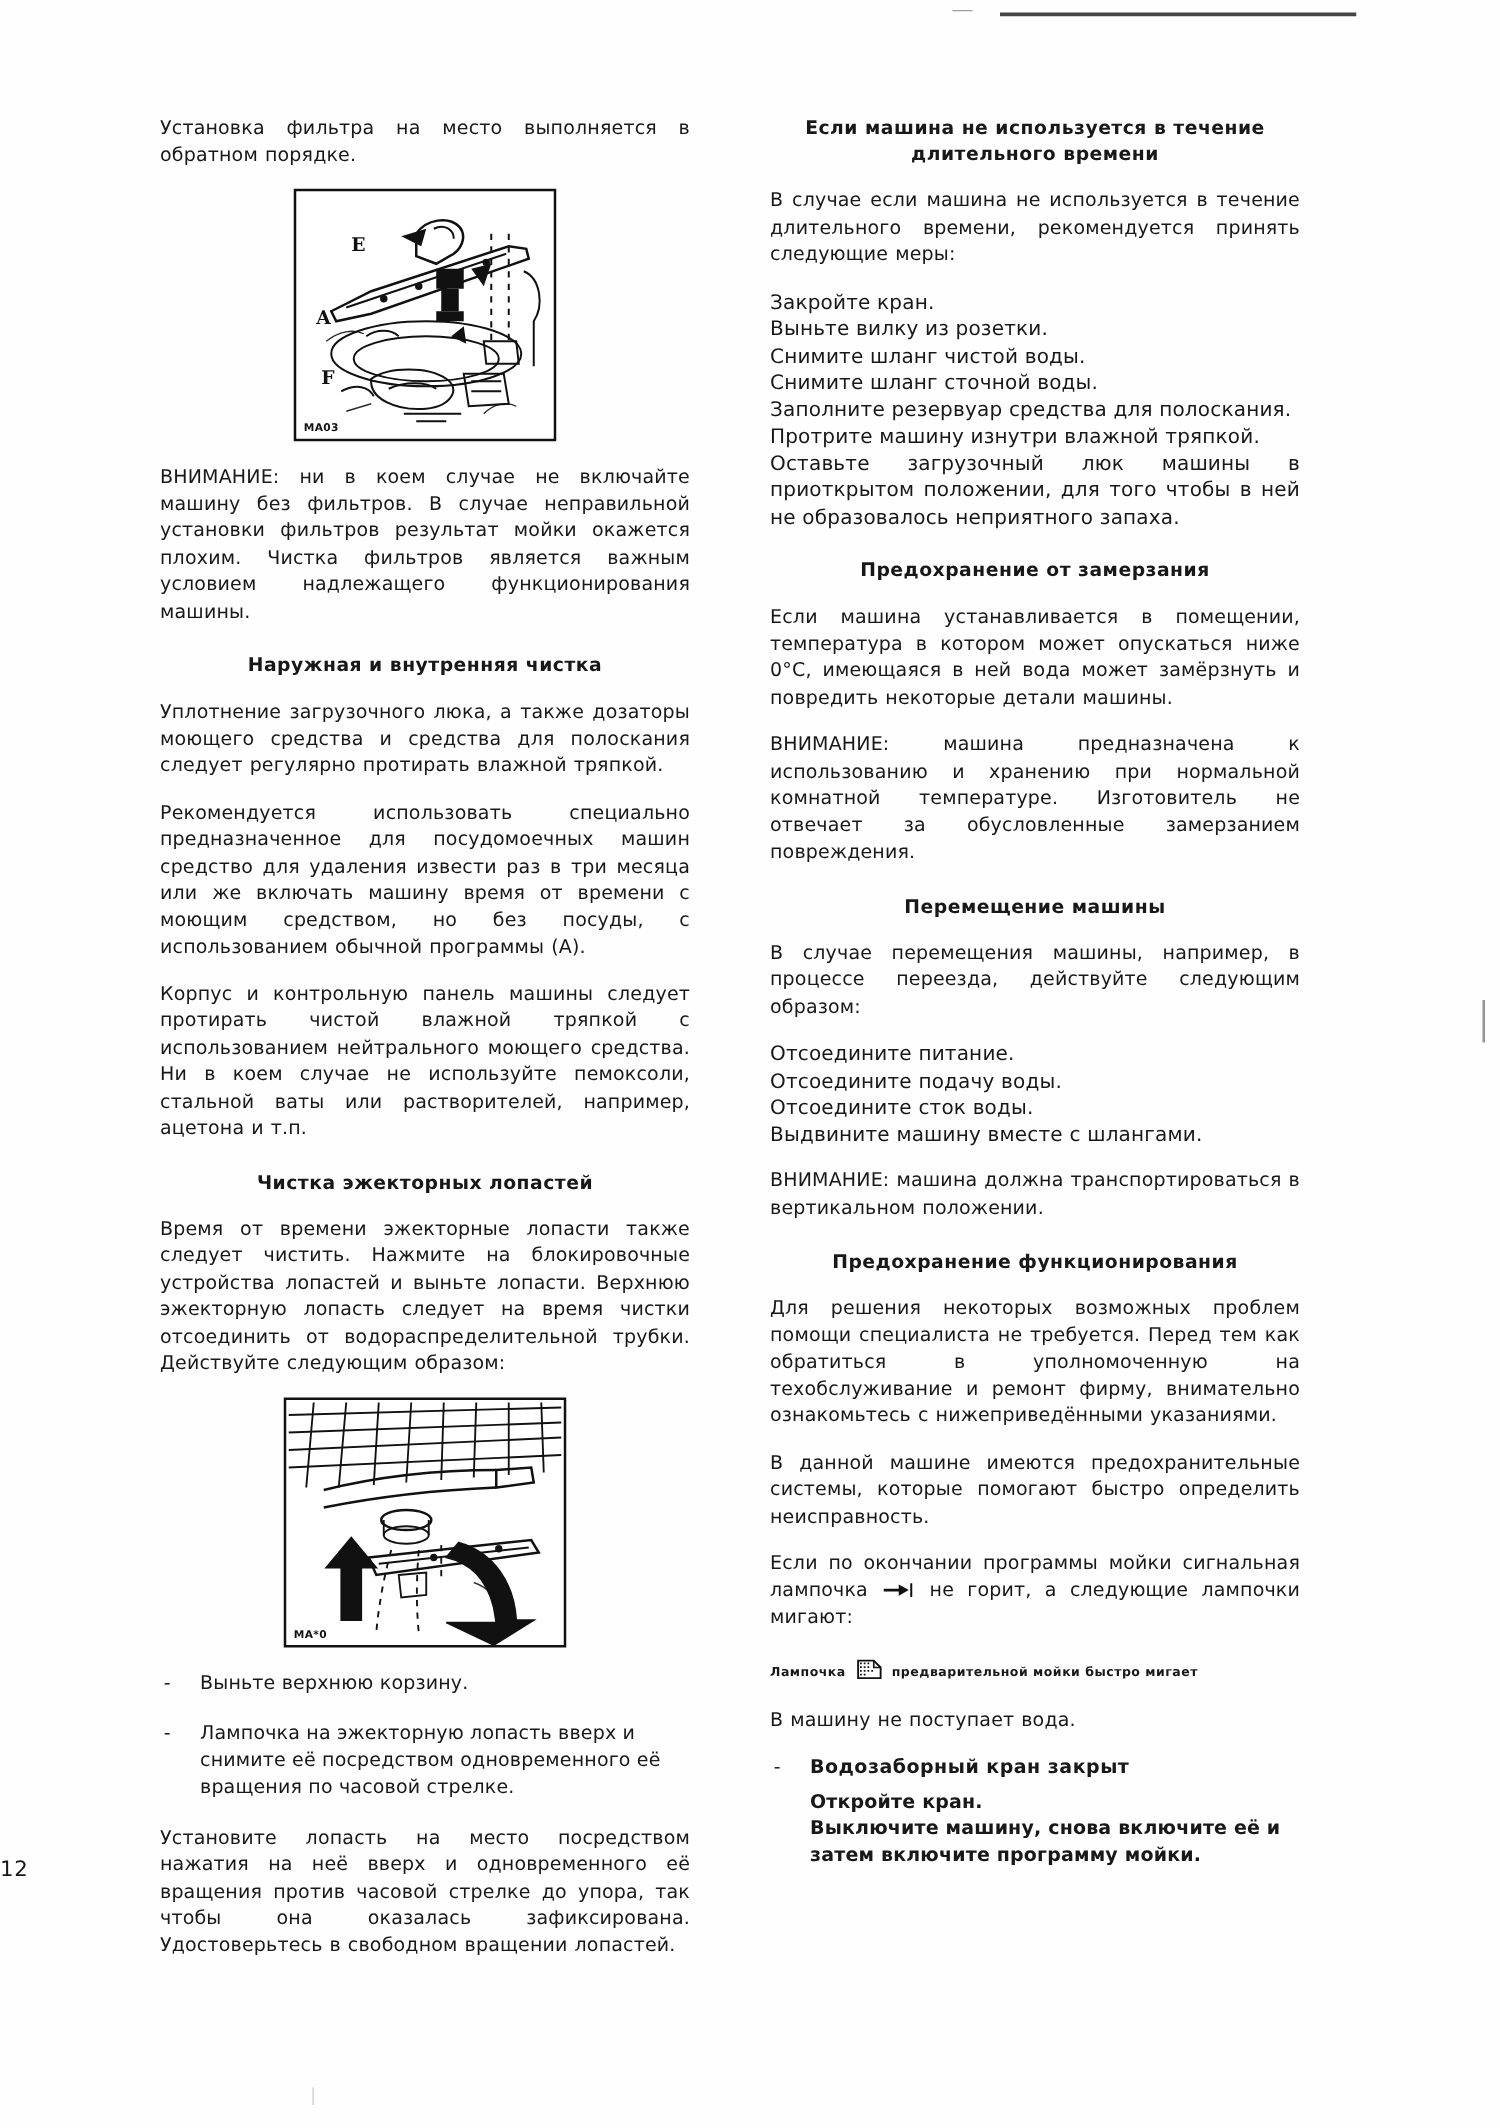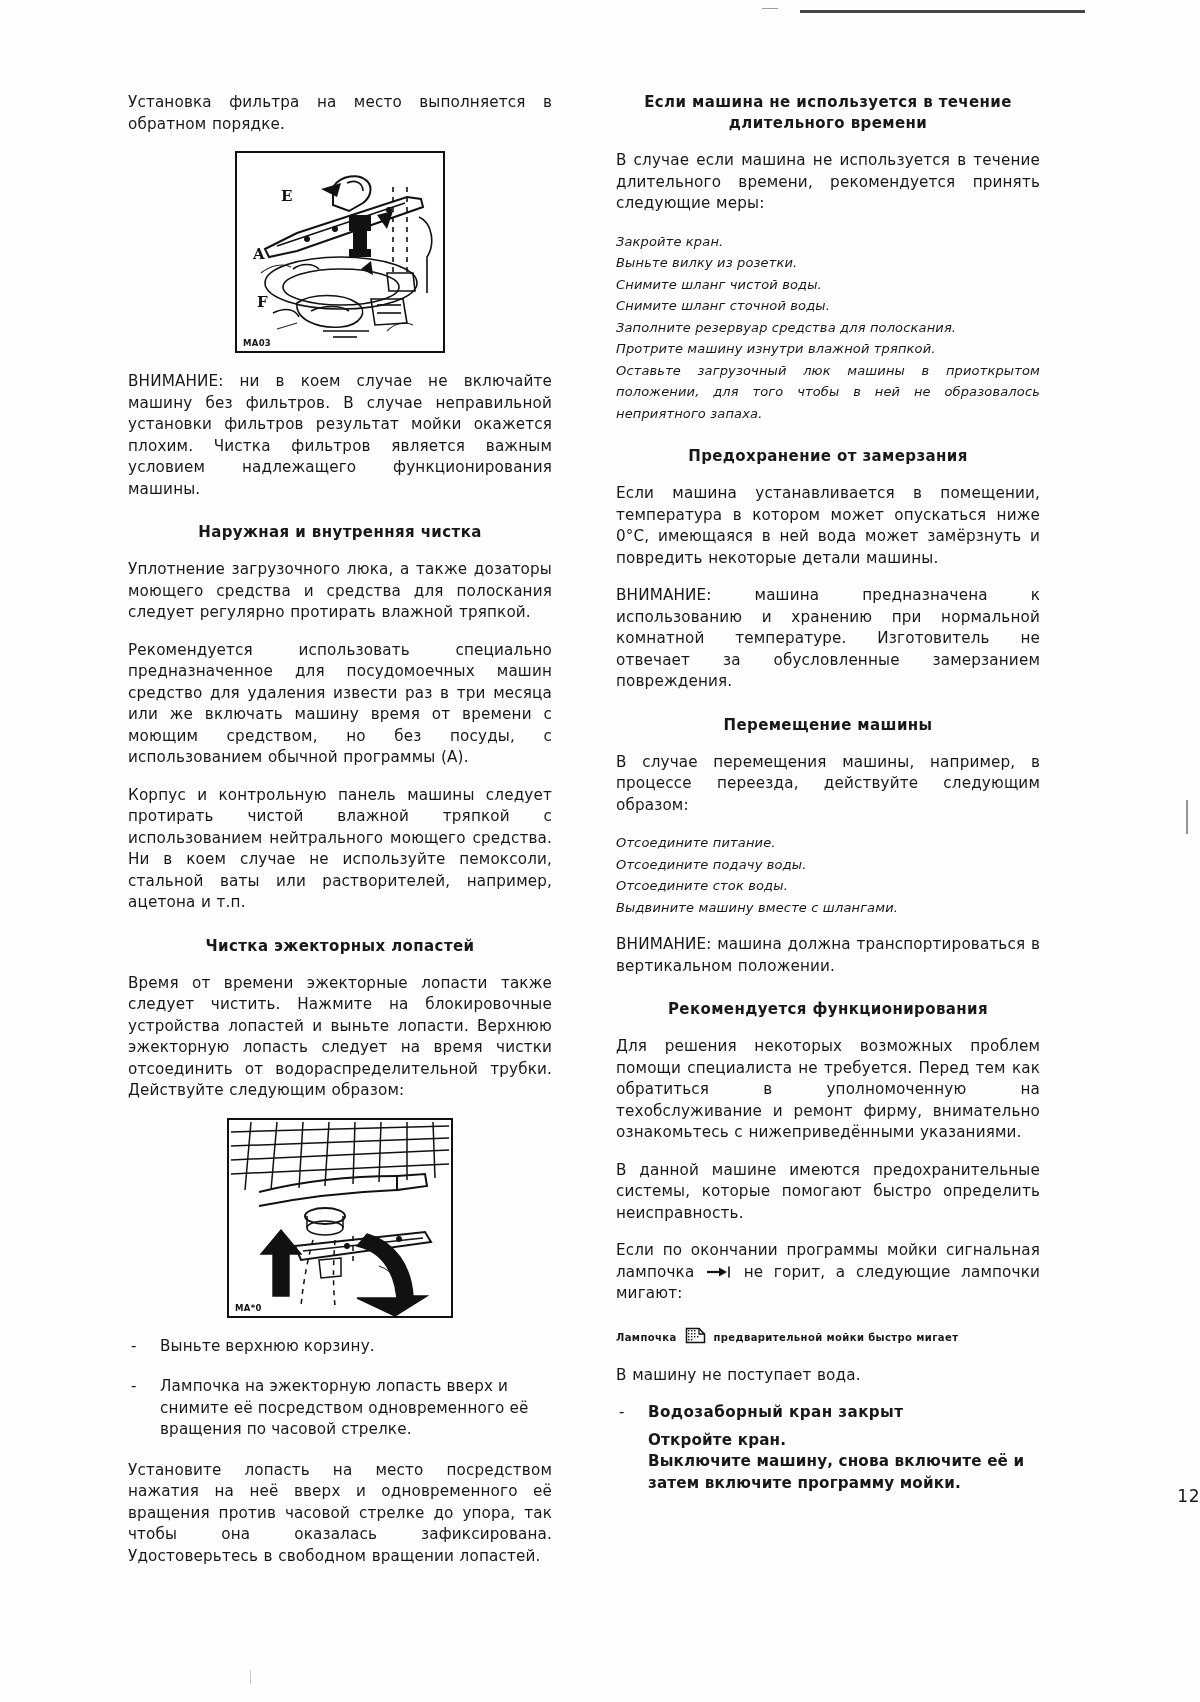--- a/index.html
+++ b/index.html
@@ -89,24 +89,23 @@
     line-height: 21px;
     text-align: center;
   }
 
   ul.plain {
     list-style: none;
     margin: 0 0 16px 0;
     padding: 0;
   }
   ul.plain li {
-    font-size: 13px;
+    font-size: 16px;
     line-height: 21.5px;
     letter-spacing: .15px;
-    font-style: italic;
   }
 
   ul.dashed {
     list-style: none;
     margin: 0 0 14px 0;
     padding: 0;
   }
   ul.dashed li {
     position: relative;
     padding-left: 32px;
@@ -183,21 +182,21 @@
     color: #111;
     font-family: "DejaVu Serif", serif;
   }
 
   
   .page-number {
     position: absolute;
     left: 0;
     right: 0;
     bottom: 196px;
-    text-align: right;
+    text-align: left;
     font-size: 17px;
     letter-spacing: .5px;
   }
 </style>
 </head>
 <body>
 
 <div class="page">
 
   <div class="edge-mark edge-top-line"></div>
@@ -363,21 +362,21 @@
 
       <ul class="plain">
         <li>Отсоедините питание.</li>
         <li>Отсоедините подачу воды.</li>
         <li>Отсоедините сток воды.</li>
         <li>Выдвините машину вместе с шлангами.</li>
       </ul>
 
       <p class="body">ВНИМАНИЕ: машина должна транспортироваться в вертикальном положении.</p>
 
-      <h3 class="sub">Рекомендуется функционирования</h3>
+      <h3 class="sub">Предохранение функционирования</h3>
 
       <p class="body">Для решения некоторых возможных проблем помощи специалиста не требуется. Перед тем как обратиться в уполномоченную на техобслуживание и ремонт фирму, внимательно ознакомьтесь с нижеприведёнными указаниями.</p>
       <p class="body">В данной машине имеются предохранительные системы, которые помогают быстро определить неисправность.</p>
 
       <p class="body">
         <span>Если по окончании программы мойки сигнальная лампочка</span>
         <span class="arrow-glyph">
           <svg viewBox="0 0 26 12" width="26" height="12">
             <path d="M1 6 L15 6" stroke="#111" stroke-width="2.2" fill="none"></path>
             <path d="M13 1.5 L21 6 L13 10.5 Z" fill="#111"></path>

